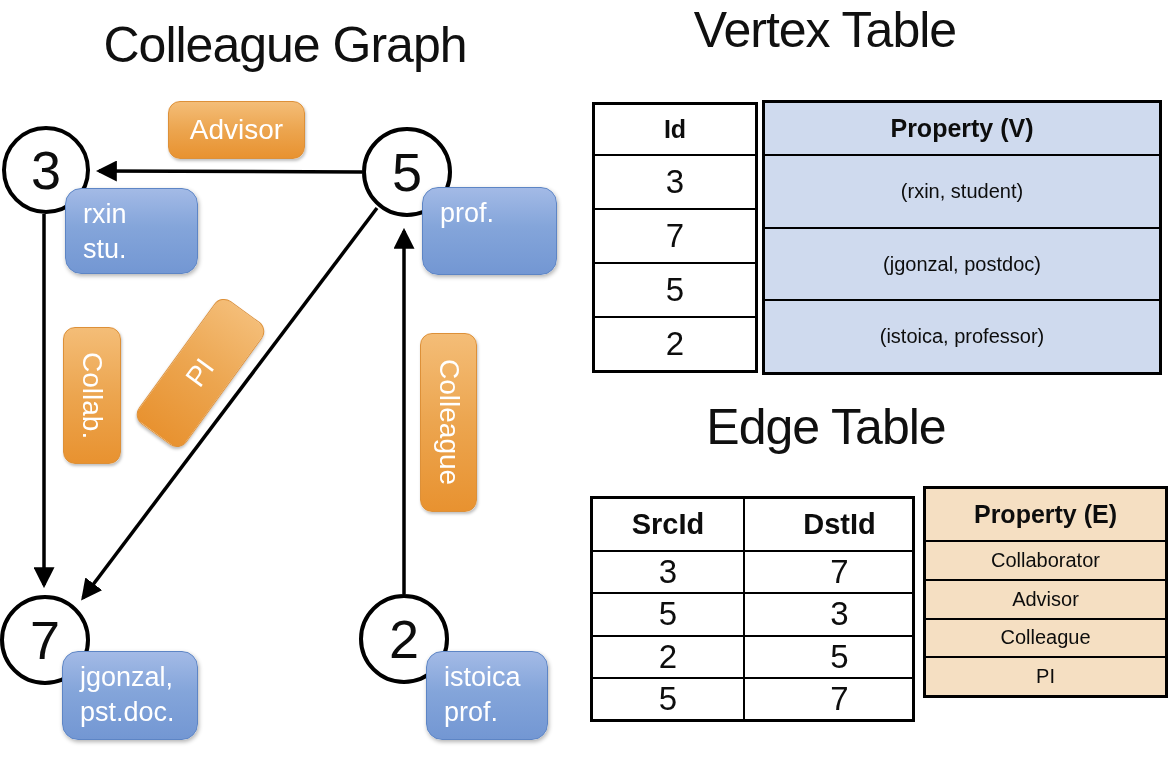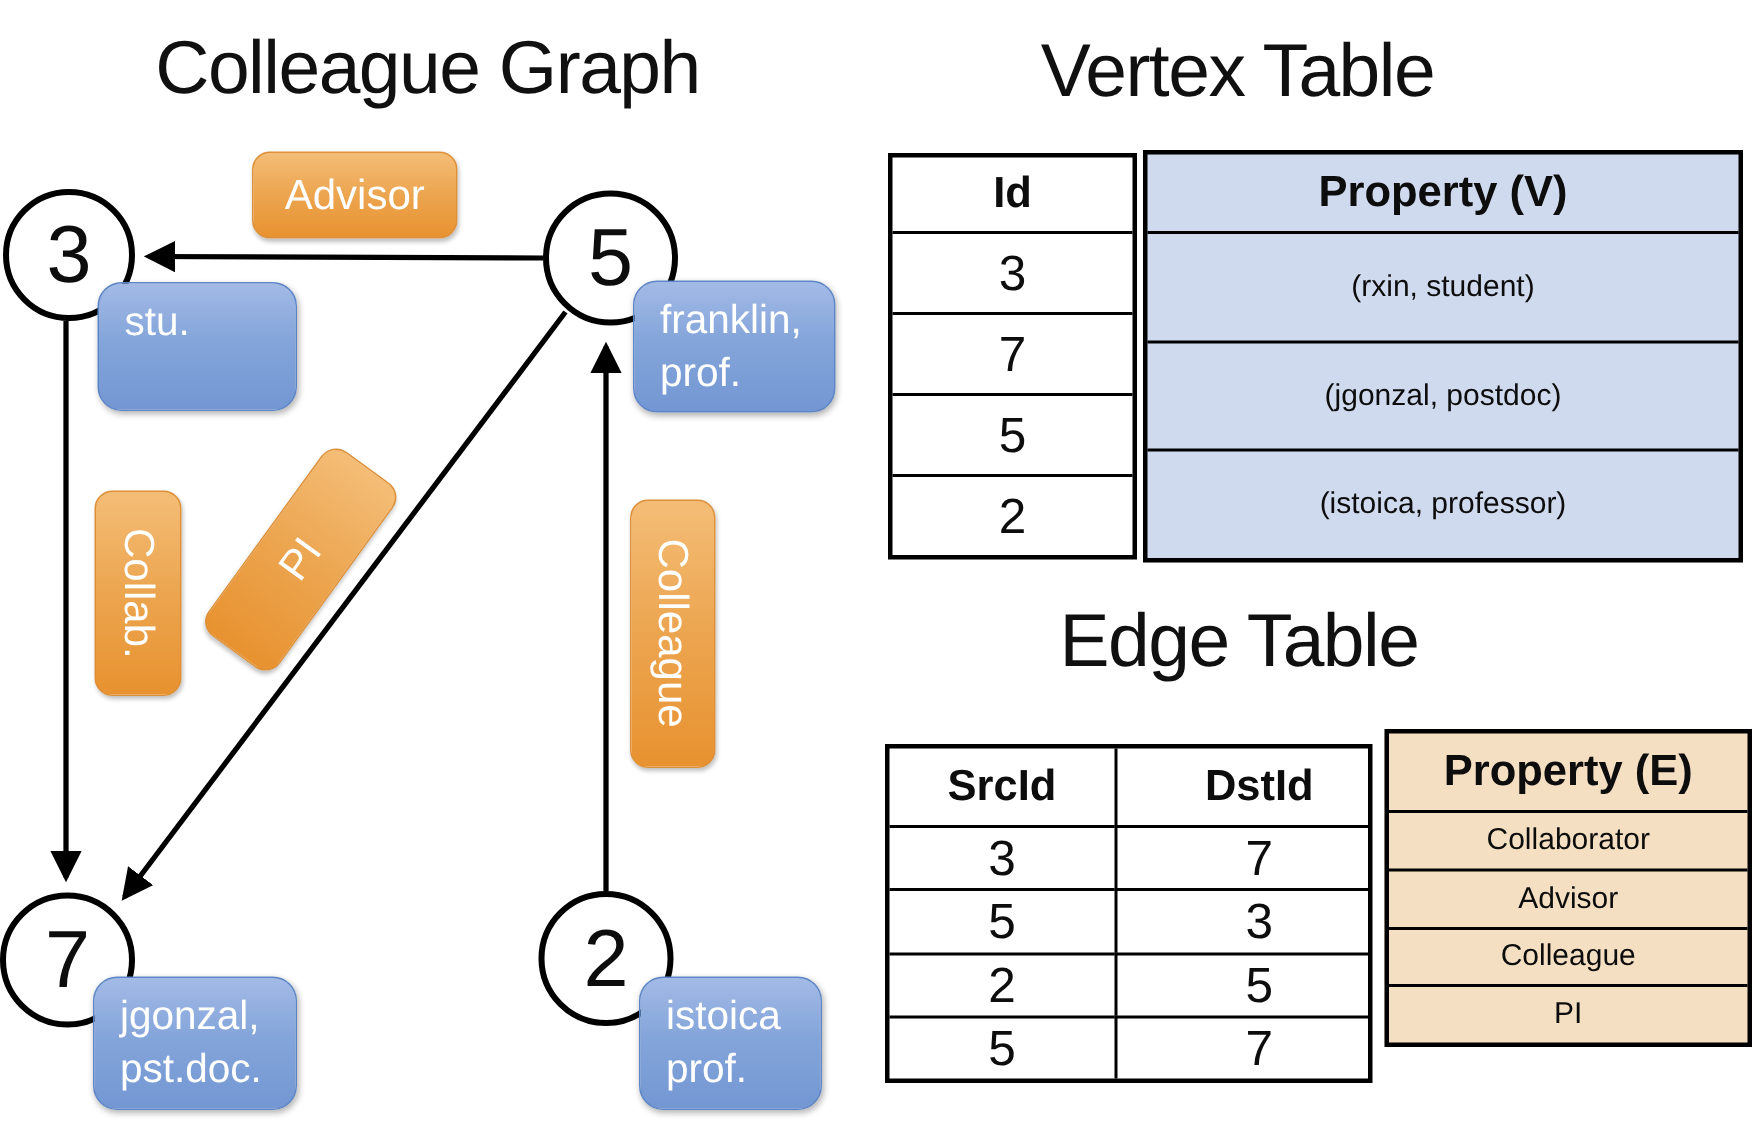--- a/index.html
+++ b/index.html
@@ -42,42 +42,42 @@
   
   .tcol {
     position:absolute; border:3px solid #000000; box-sizing:border-box;
     display:flex; flex-direction:column; background:#ffffff;
   }
   .trow {
     flex:1; display:flex; align-items:center; justify-content:center;
     font-size:33px; font-weight:300; white-space:nowrap;
   }
   .trow + .trow { border-top:2.5px solid #000000; }
-  .trow.th { font-size:29px; font-weight:700; flex:0 0 49px; }
+  .trow.th { font-size:25px; font-weight:700; flex:0 0 49px; }
   .trow.prop { font-size:20px; font-weight:400; }
   .tgrid {
     position:absolute; border:3px solid #000000; box-sizing:border-box;
     display:grid; grid-template-columns:150px 1fr;
     grid-template-rows:51px repeat(4, 1fr); background:#ffffff;
   }
   .tgrid .cell {
     display:flex; align-items:center; justify-content:center;
     font-size:33px; font-weight:300;
   }
   .tgrid .cell.h { font-size:29px; font-weight:700; }
   .tgrid .cell.c2 { border-left:2.5px solid #000000;padding-left:22px; }
   .tgrid .cell.rb { border-top:2.5px solid #000000; }
 </style>
 </head>
 <body>
 
 <div id="canvas">
 
   <div class="slide-title" style="left:20px; top:16px; width:530px;">Colleague Graph</div>
-  <div class="slide-title" style="left:555px; top:18px; width:540px;">Vertex Table</div>
+  <div class="slide-title" style="left:555px; top:1px; width:540px;">Vertex Table</div>
   <div class="slide-title" style="left:556px; top:398px; width:540px;">Edge Table</div>
 
   <svg id="edges-svg" width="1170" height="760" viewBox="0 0 1170 760">
     <defs>
       <marker id="arrow" viewBox="0 0 10 10" refX="8.5" refY="5" markerWidth="6" markerHeight="6" orient="auto-start-reverse">
         <path d="M0,0 L10,5 L0,10 z" fill="#000000"></path>
       </marker>
     </defs>
     <line x1="362" y1="172" x2="99" y2="171" stroke="#000" stroke-width="3.5" marker-end="url(#arrow)"></line>
     <line x1="44" y1="214" x2="44" y2="585" stroke="#000" stroke-width="3.5" marker-end="url(#arrow)"></line>
@@ -105,24 +105,24 @@
     <span class="vtext">Collab.</span>
   </div>
   <div class="epill" style="left:171px; top:297px; width:57px; height:150px; transform:rotate(36deg);">
     <span class="rtext">PI</span>
   </div>
   <div class="epill" style="left:420px; top:333px; width:55px; height:177px;">
     <span class="vtext">Colleague</span>
   </div>
 
   <div class="vcard" style="left:65px; top:188px; width:133px; height:86px;">
+    <div>rxin</div>
     <div>stu.</div>
   </div>
   <div class="vcard" style="left:422px; top:187px; width:135px; height:88px;">
-    <div>franklin,</div>
     <div>prof.</div>
   </div>
   <div class="vcard" style="left:62px; top:651px; width:136px; height:89px;">
     <div>jgonzal,</div>
     <div>pst.doc.</div>
   </div>
   <div class="vcard" style="left:426px; top:651px; width:122px; height:89px;">
     <div>istoica</div>
     <div>prof.</div>
   </div>

